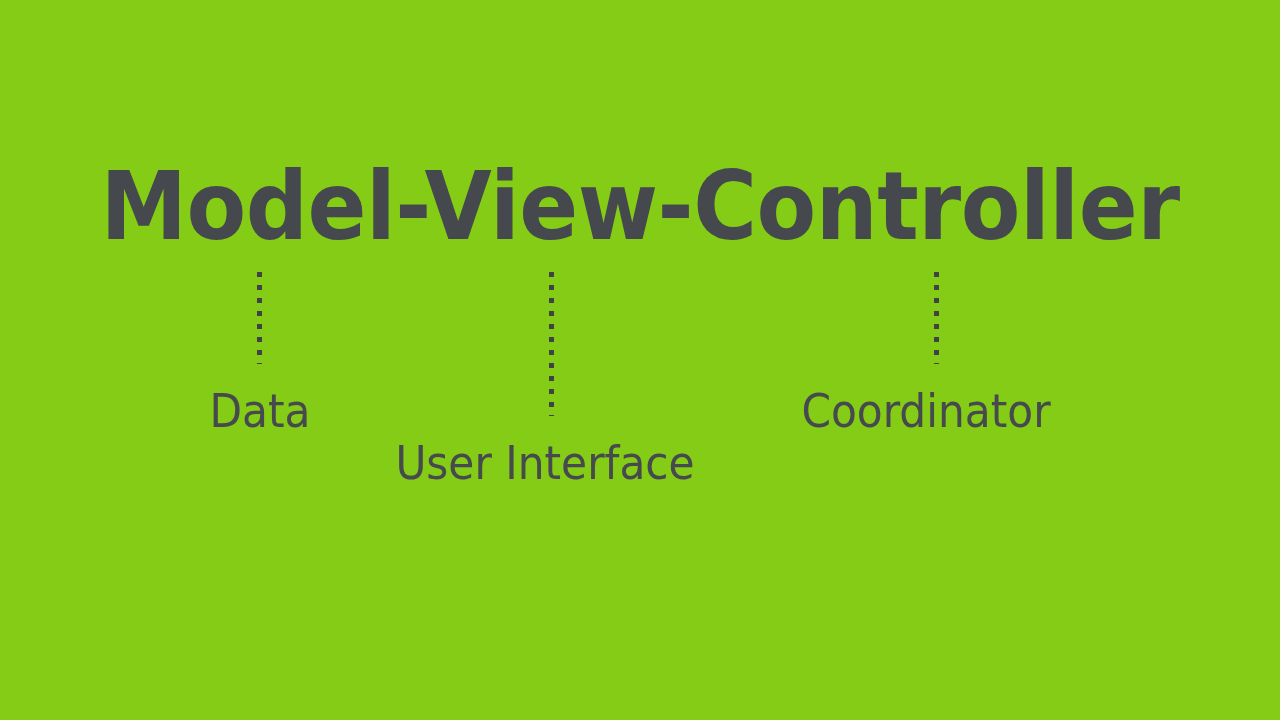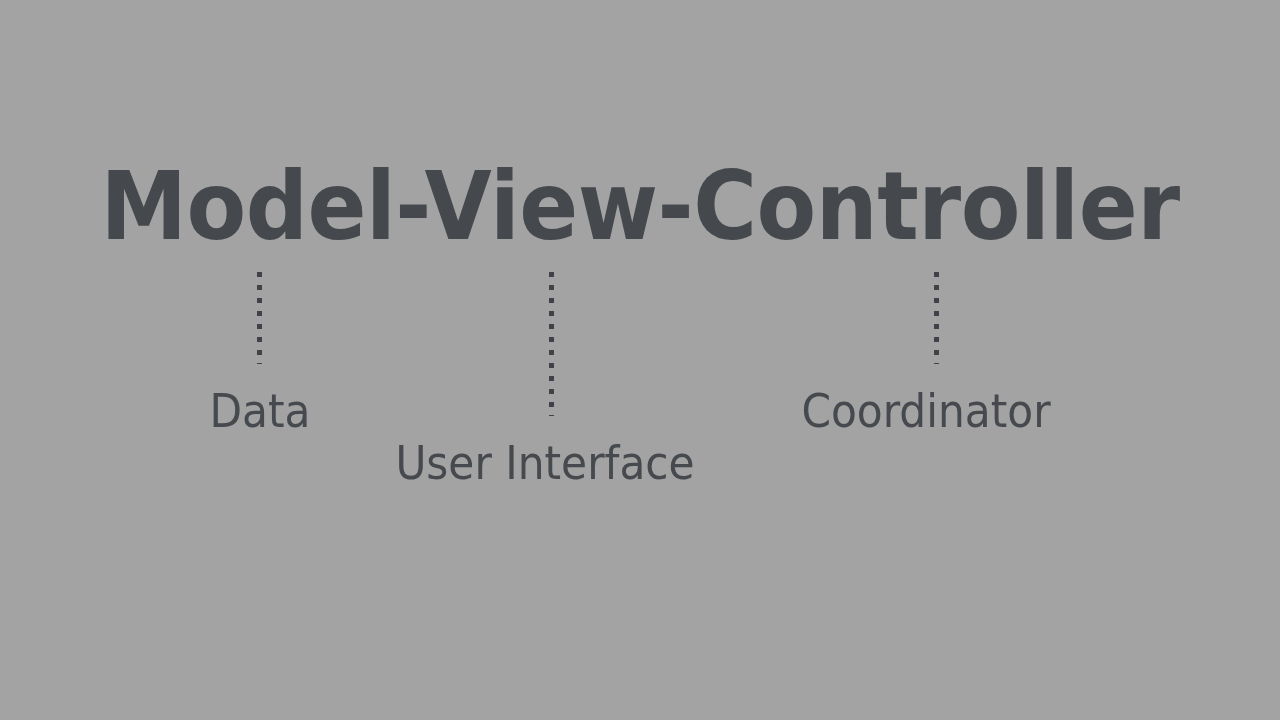--- a/index.html
+++ b/index.html
@@ -13,21 +13,21 @@
     height: 720px;
     overflow: hidden;
     font-family: "DejaVu Sans", "Liberation Sans", sans-serif;
     -webkit-font-smoothing: antialiased;
   }
 
   #slide {
     position: relative;
     width: 1280px;
     height: 720px;
-    background: #a3a3a3;
+    background: #84cc16;
   }
 
   
   .title {
     position: absolute;
     left: 0;
     top: 156px;
     width: 1280px;
     text-align: center;
     color: #45484c;

